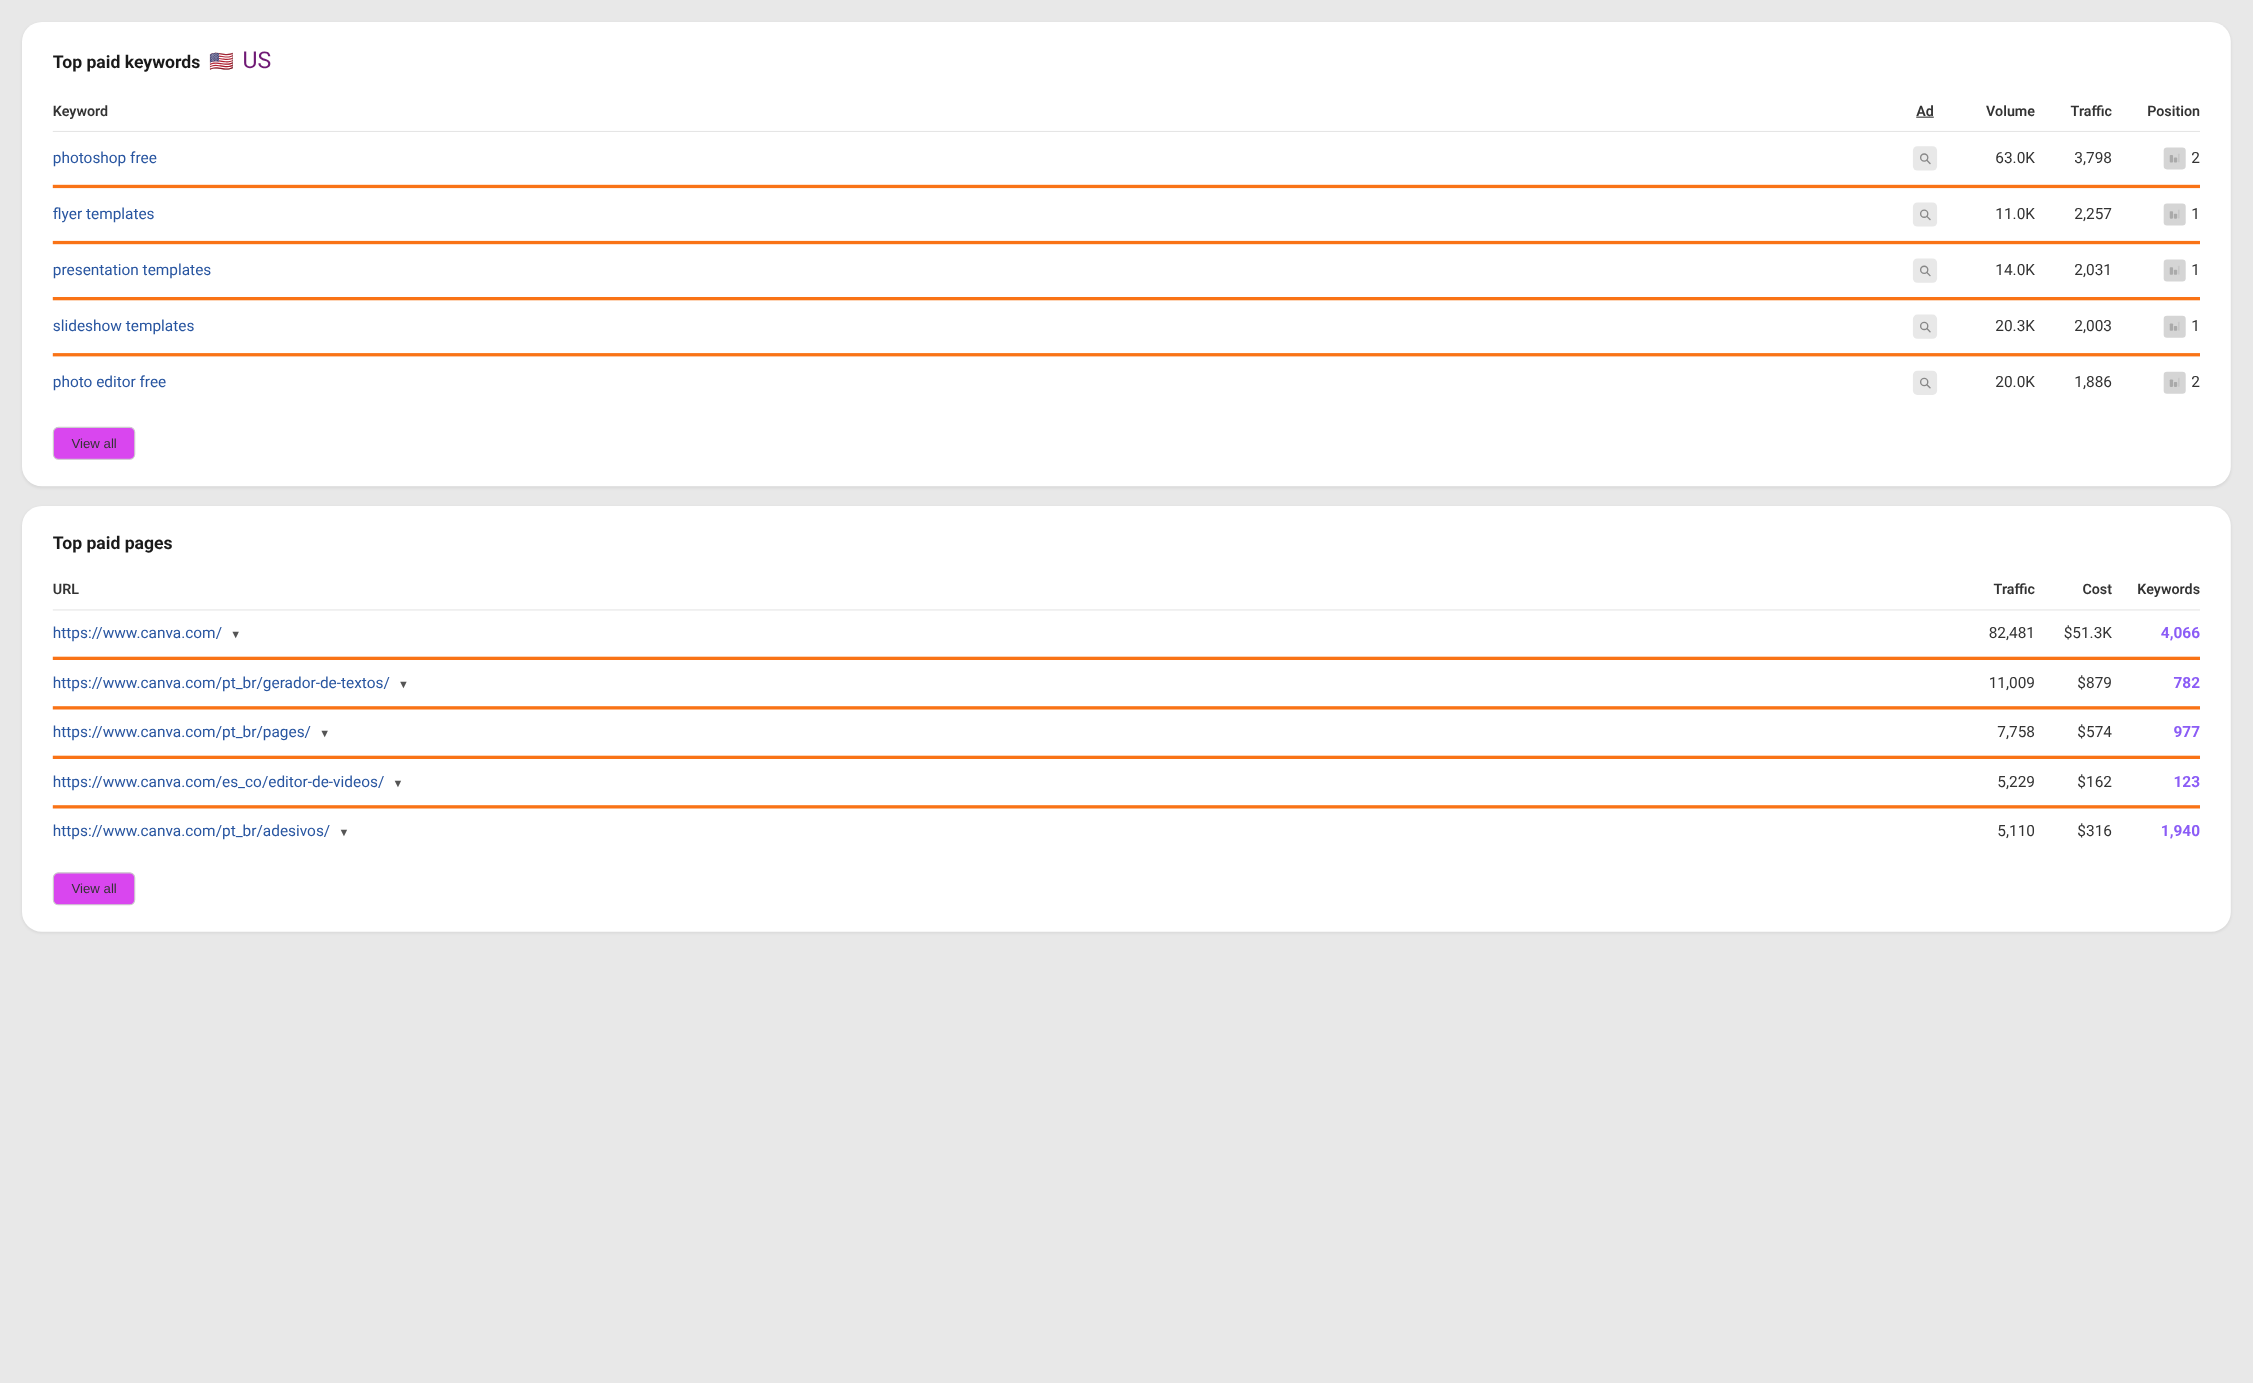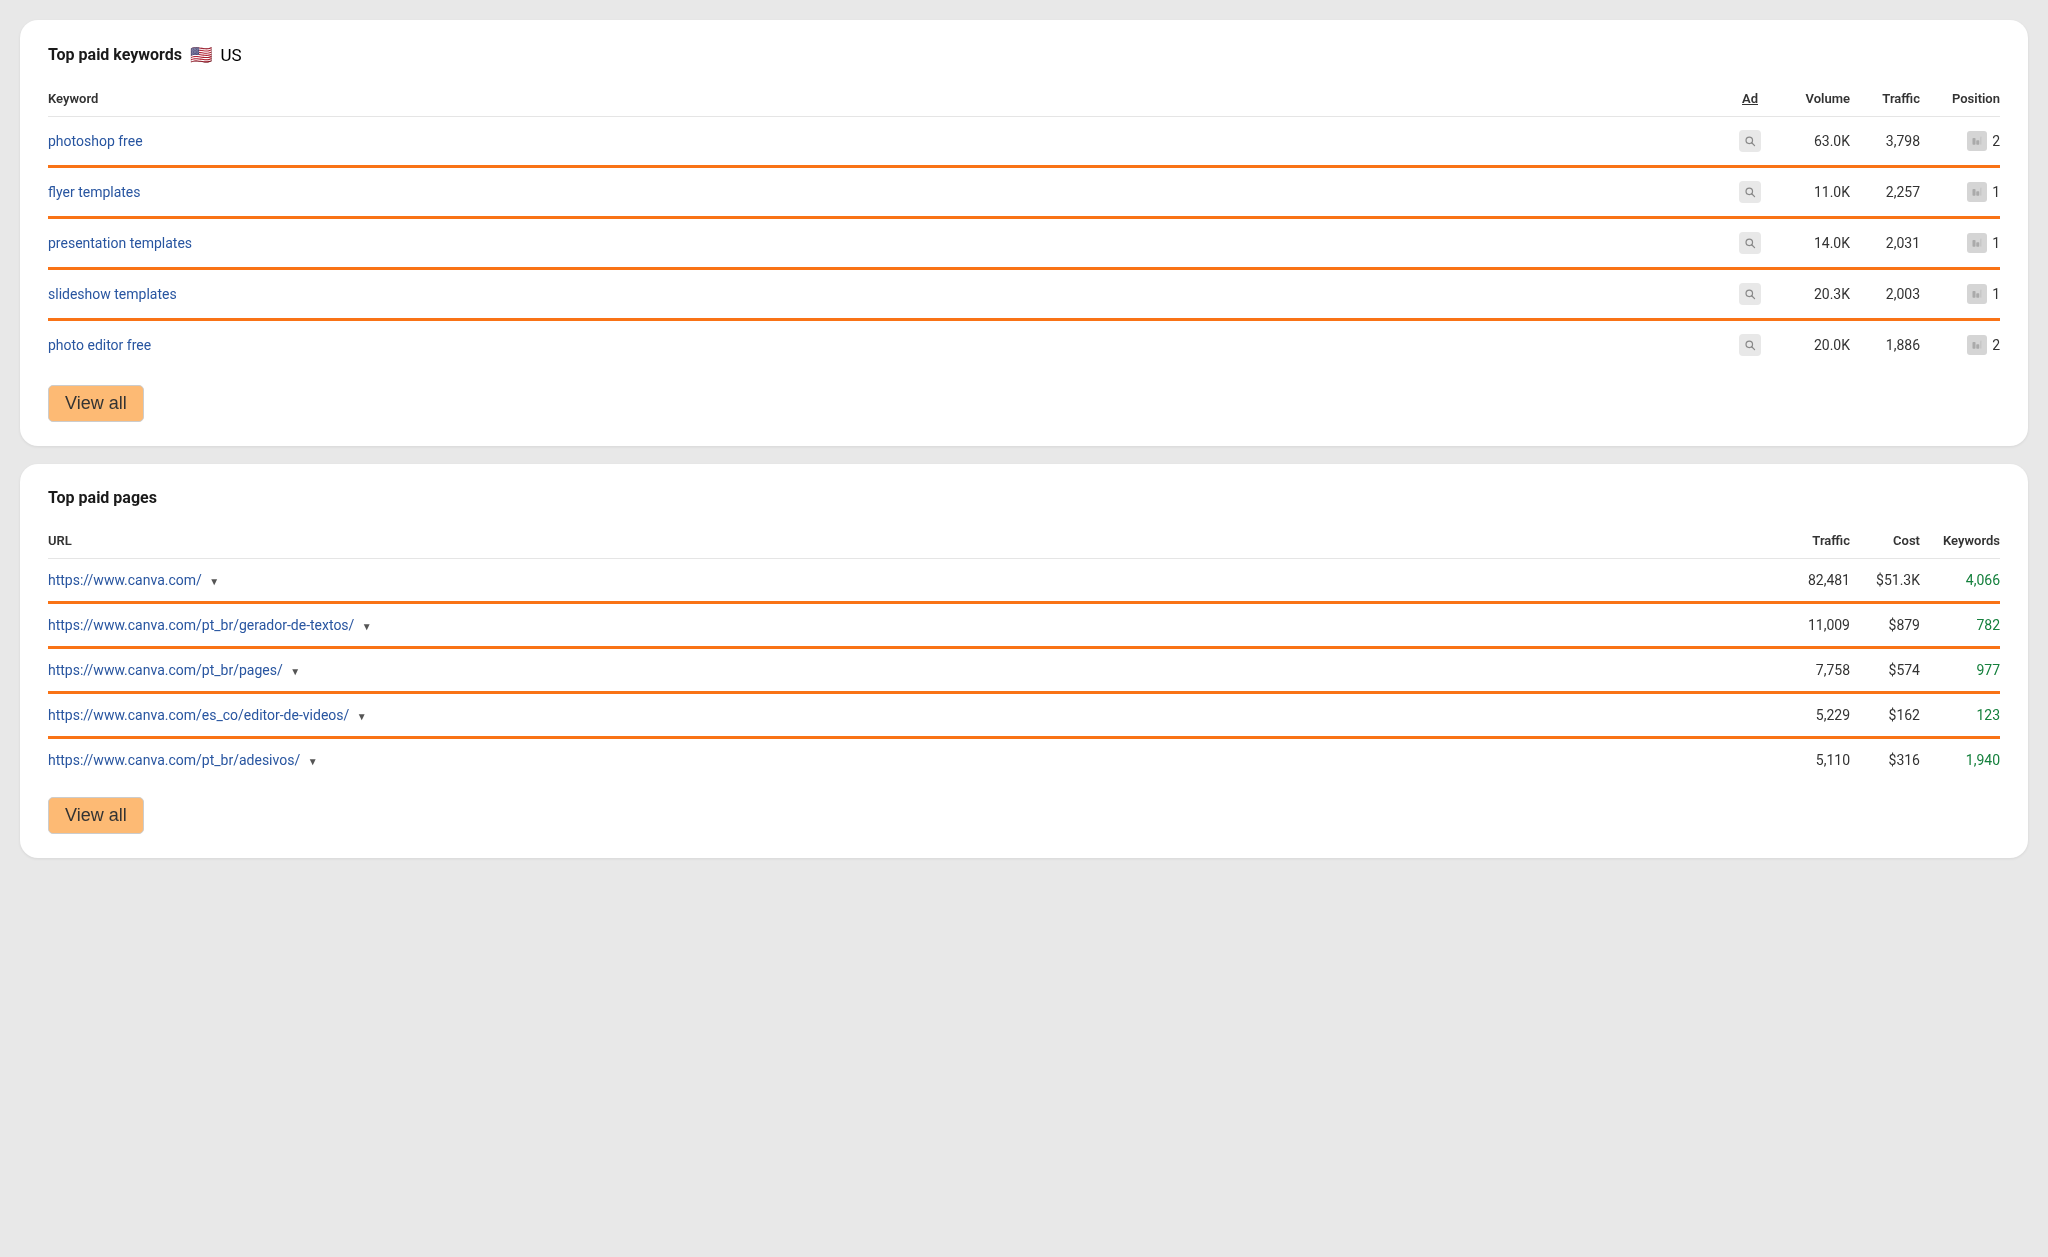--- a/index.html
+++ b/index.html
@@ -20,21 +20,21 @@
     .card-title {
       font-size: 16px;
       font-weight: 700;
       color: #1a1a1a;
       margin-bottom: 18px;
       display: flex;
       align-items: center;
       gap: 8px;
     }
     .flag { font-size: 18px; }
-    .country { font-weight: 400; font-size: 17px; color: #000000; }
+    .country { font-weight: 400; font-size: 21px; color: #701a75; }
 
     table {
       width: 100%;
       border-collapse: collapse;
     }
     thead th {
       font-size: 13px;
       font-weight: 600;
       color: #333;
       text-align: left;
@@ -85,37 +85,37 @@
       display: inline-flex;
       align-items: center;
       justify-content: center;
       width: 20px;
       height: 20px;
       background: #d5d5d5;
       border-radius: 3px;
     }
     .pos-icon svg { width: 12px; height: 12px; fill: #888; }
 
-    .kw-num { color: #15803d; font-weight: 400; }
+    .kw-num { color: #8b5cf6; font-weight: 700; }
 
     .dropdown-arrow {
       display: inline-block;
       margin-left: 4px;
       font-size: 10px;
       color: #555;
       cursor: pointer;
     }
 
     .view-all-btn {
       margin-top: 16px;
       padding: 7px 16px;
       border: 1px solid #ccc;
-      background: #fdba74;
+      background: #d946ef;
       border-radius: 5px;
-      font-size: 18px;
+      font-size: 12px;
       color: #333;
       cursor: pointer;
     }
 
     .col-ad { width: 40px; text-align: center; text-decoration: underline; }
     .col-volume { width: 80px; text-align: right; }
     .col-traffic { width: 70px; text-align: right; }
     .col-position { width: 80px; text-align: right; }
 
     .col-traffic2 { width: 90px; text-align: right; }

